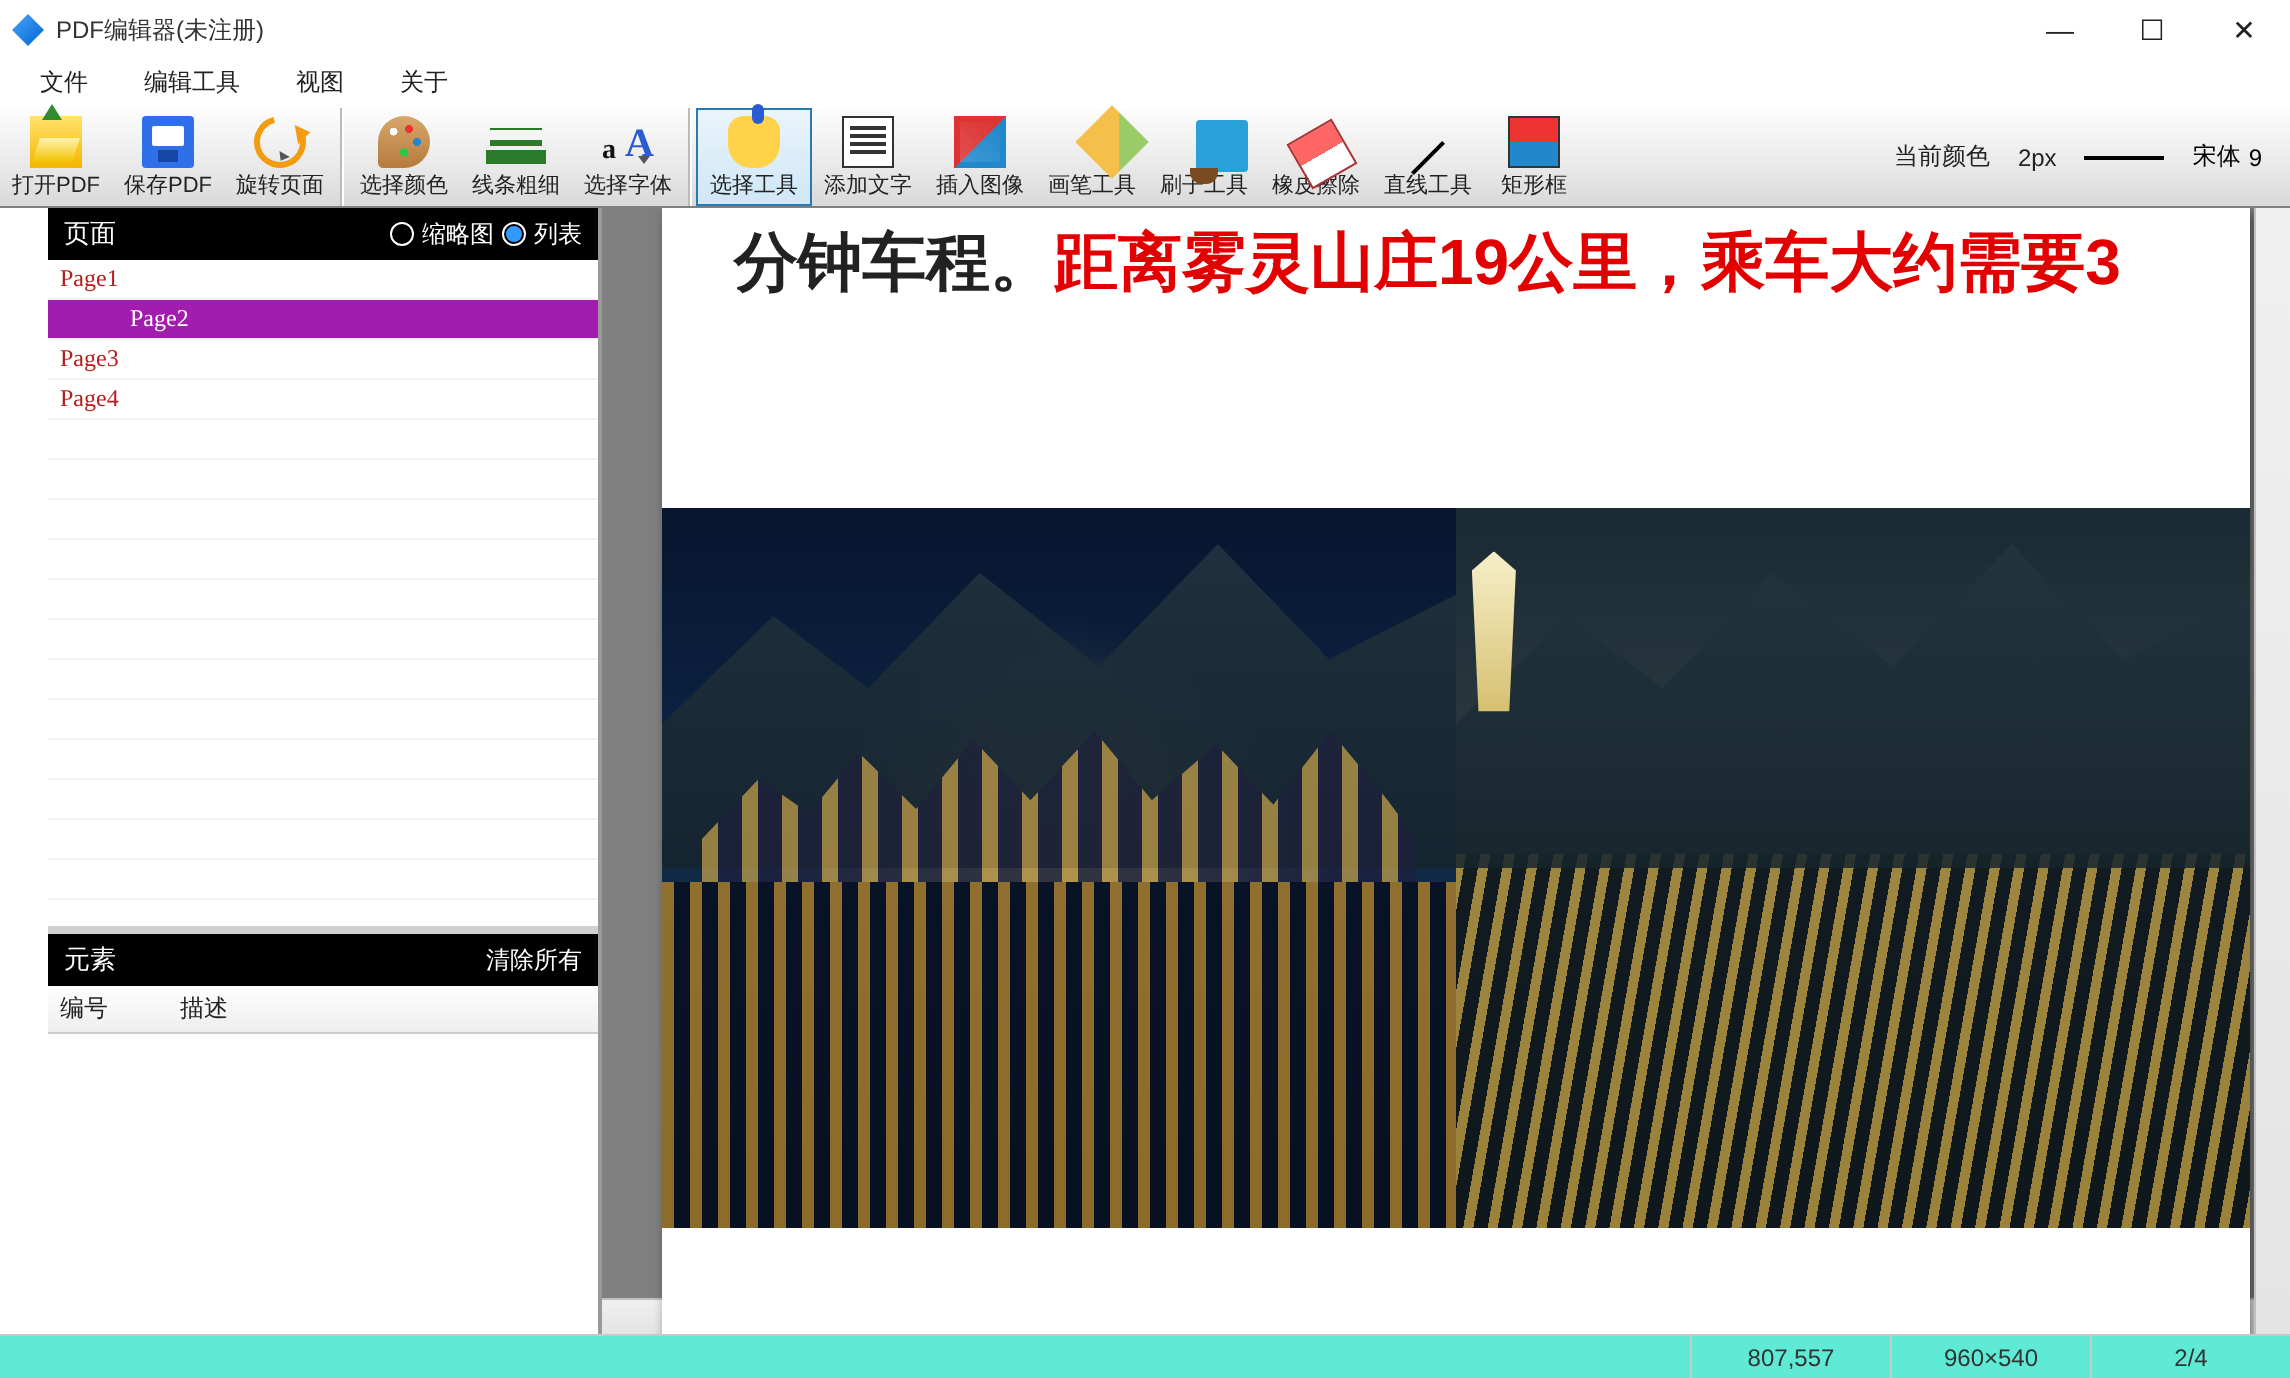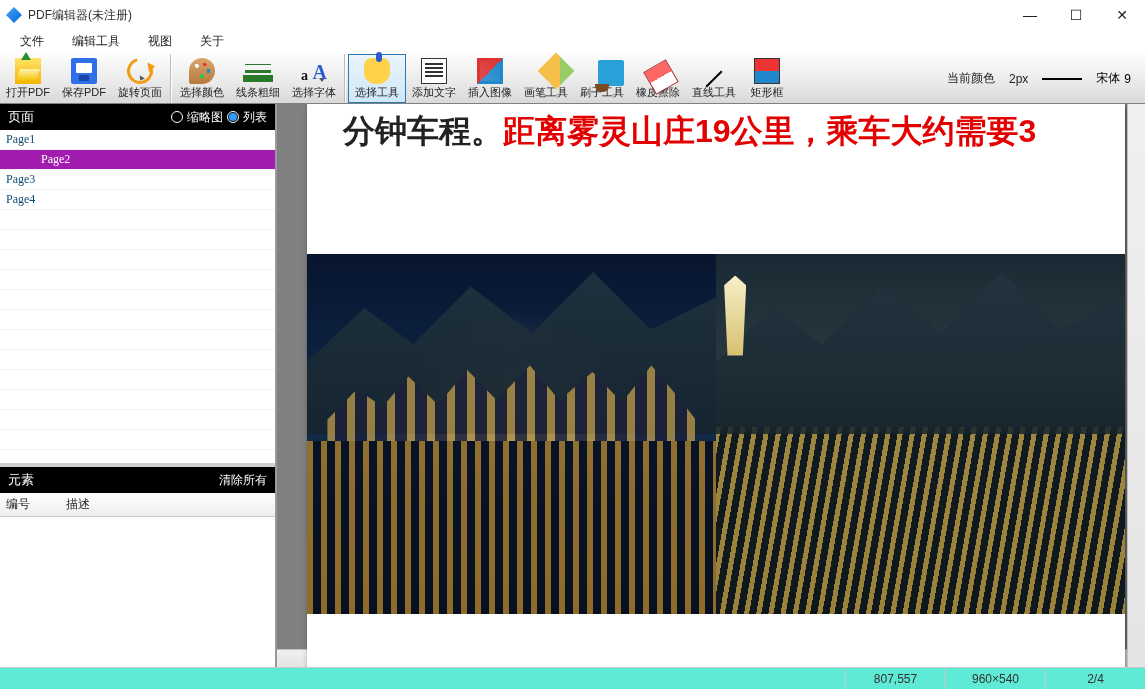--- a/index.html
+++ b/index.html
@@ -19,31 +19,31 @@
 .tool.sep { border-left: 1px solid #bbb; border-right: 1px solid #fff; min-width:0; width:0; padding:0; margin:0 2px; }
 .tool.sel { border: 1px solid #2a7ab0; background: linear-gradient(#eaf4fb,#cfe7f7); }
 .toolbar .rightgroup { margin-left: auto; display: flex; align-items: center; padding-right: 14px; gap: 14px; }
 .rightgroup .txt { font-size: 12px; color: #222; }
 .rightgroup .colorline { width: 40px; height: 2px; background: #000; }
 .rightgroup .fontbox { display:flex; align-items:center; gap:4px; font-size:12px;justify-content:center; }
 .drop-arrow { position:absolute; right:2px; bottom:2px; width:0;height:0;border-left:3px solid transparent;border-right:3px solid transparent;border-top:4px solid #555; }
 
 .body { display: flex; height: calc(689px - 30px - 24px - 50px - 22px); }
 
-.sidebar { width: 277px; background: #fff; display: flex; flex-direction: column; border-right: 2px solid #9a9a9a; }
+.sidebar { width: 277px; background: #fff; display: flex; flex-direction: column; border-right: 2px solid #9a9a9a; margin-left: 24px; }
 .panelhdr { background: #000; color: #fff; font-size: 13px; height: 26px; display: flex; align-items: center; padding: 0 8px; }
 .panelhdr .spacer { flex:1; }
 .radiogrp { display:flex; align-items:center; gap:4px; font-size:12px; }
 .radiogrp .rdot { width:12px;height:12px;border-radius:50%;border:1px solid #fff; display:inline-flex;align-items:center;justify-content:center; }
 .radiogrp .rdot.on::after { content:""; width:8px;height:8px;border-radius:50%;background:#3399ff; }
 .colhdr { background: linear-gradient(#fefefe,#eee); border-bottom:1px solid #ccc; font-size:12px; color:#222; padding:3px 6px; display:flex; }
 .colhdr .col { flex:1; }
 .colhdr.two .col:first-child { flex:0 0 60px; }
 .listbox { flex:1; background:#fff; overflow:auto; }
-.listbox .row { font-family: SimSun, serif; font-size:12px; color:#0c4a6e; padding:2px 6px; border-bottom:1px solid #f2f2f2; }
+.listbox .row { font-family: SimSun, serif; font-size:12px; color:#b91c1c; padding:2px 6px; border-bottom:1px solid #f2f2f2; }
 .listbox .row.sel { background:#a21caf; color:#fff;padding-left:41px; }
 .listbox .row.plain { color:#222; }
 
 .splitterH { height:4px; background:#d0d0d0; cursor:row-resize; }
 .elementsPanel { height:200px; display:flex; flex-direction:column; }
 .elementsPanel .panelhdr .clearall { font-size:12px; }
 .elementsPanel .grid { flex:1; background:#fff; }
 
 .canvaswrap { flex:1; background:#808080; position:relative; overflow:hidden; }
 .canvaswrap::after { content:""; position:absolute; right:0; top:0; bottom:0; width:17px; background:linear-gradient(#f0f0f0,#e4e4e4); border-left:1px solid #c0c0c0; }

